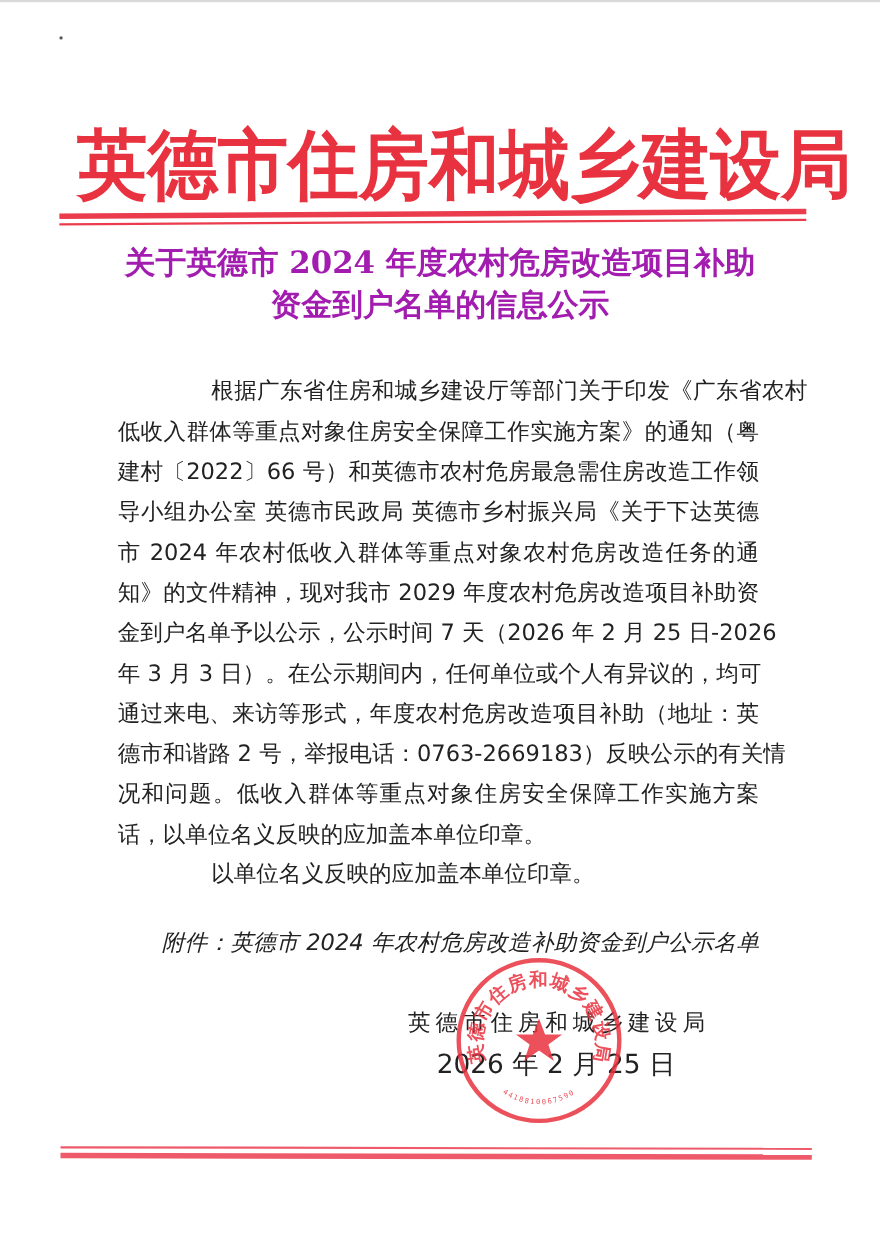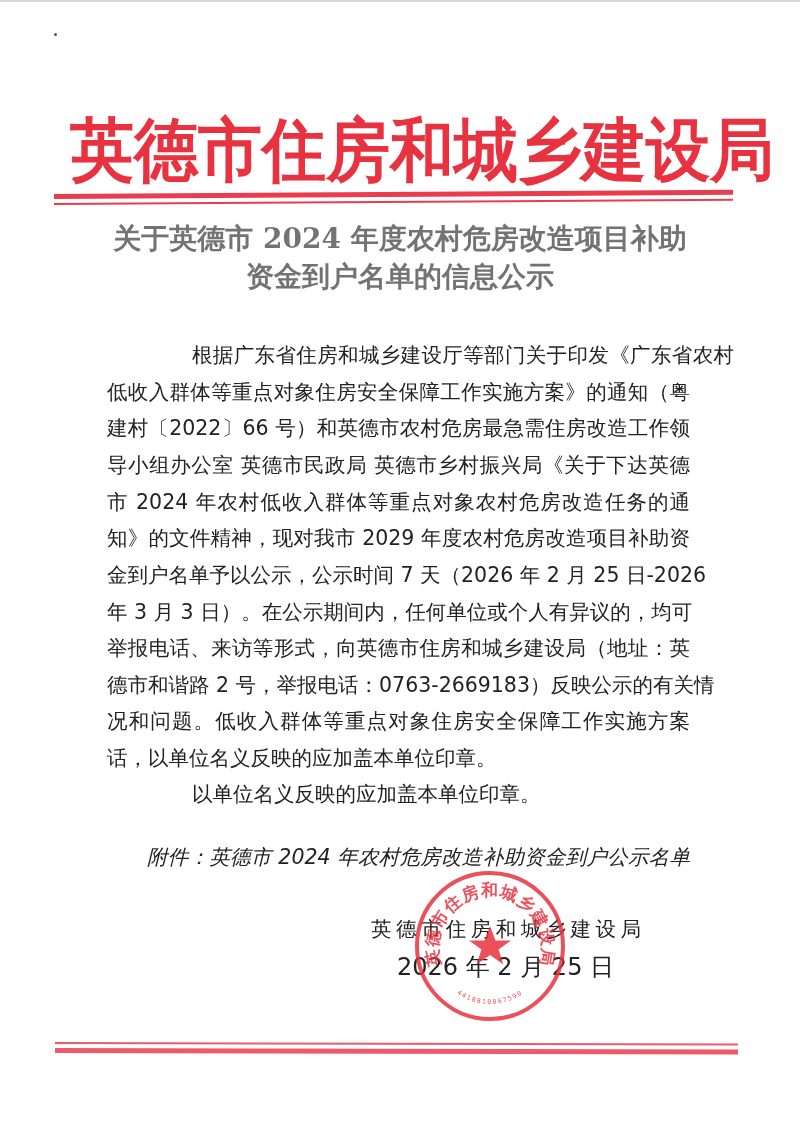--- a/index.html
+++ b/index.html
@@ -27,21 +27,21 @@
     position: absolute; left: 54px; top: 194px; width: 679px; height: 5px;
     background: #ea3c4c; transform: rotate(-0.35deg); transform-origin: left center;
   }
   .rule-top-thin {
     position: absolute; left: 54px; top: 203px; width: 679px; height: 2px;
     background: #ea3c4c; transform: rotate(-0.35deg); transform-origin: left center;
   }
   .title {
     position: absolute; left: 60px; width: 680px; text-align: center;
     font-family: "DejaVu Serif", "Liberation Serif", serif;
-    font-weight: bold; font-size: 28px; color: #737373;
+    font-weight: bold; font-size: 28px; color: #a21caf;
   }
   .title.l1 { top: 220px; }
   .title.l2 { top: 258px; }
   .line {
     position: absolute; left: 107px; width: 583px; height: 30px;
     font-size: 20.5px; line-height: 30px; white-space: nowrap;
     font-family: "DejaVu Sans", "Liberation Sans", sans-serif;
     color: #222; text-align: justify; text-align-last: justify;
   }
   .line.indent { left: 148px; width: 542px; margin-left: 44px; }
@@ -105,21 +105,21 @@
 
 <div>
   <div class="line indent" style="top:340px">根据广东省住房和城乡建设厅等部门关于印发《广东省农村</div>
   <div class="line" style="top:377px">低收入群体等重点对象住房安全保障工作实施方案》的通知（粤</div>
   <div class="line" style="top:413px">建村〔2022〕66 号）和英德市农村危房最急需住房改造工作领</div>
   <div class="line" style="top:450px">导小组办公室 英德市民政局 英德市乡村振兴局《关于下达英德</div>
   <div class="line" style="top:487px">市 2024 年农村低收入群体等重点对象农村危房改造任务的通</div>
   <div class="line" style="top:523px">知》的文件精神，现对我市 2029 年度农村危房改造项目补助资</div>
   <div class="line" style="top:560px">金到户名单予以公示，公示时间 7 天（2026 年 2 月 25 日-2026</div>
   <div class="line" style="top:597px">年 3 月 3 日）。在公示期间内，任何单位或个人有异议的，均可</div>
-  <div class="line" style="top:633px">举报电话、来访等形式，向英德市住房和城乡建设局（地址：英</div>
+  <div class="line" style="top:633px">通过来电、来访等形式，年度农村危房改造项目补助（地址：英</div>
   <div class="line" style="top:670px">德市和谐路 2 号，举报电话：0763-2669183）反映公示的有关情</div>
   <div class="line" style="top:706px">况和问题。低收入群体等重点对象住房安全保障工作实施方案</div>
   <div class="line short" style="top:743px; width:360px">话，以单位名义反映的应加盖本单位印章。</div>
   <div class="line indent short" style="top:779px; width:330px">以单位名义反映的应加盖本单位印章。</div>
 </div>
 
 <div class="attach">附件：英德市 2024 年农村危房改造补助资金到户公示名单</div>
 
 <div class="signer">英德市住房和城乡建设局</div>
 <div class="sign-date">2026 年 2 月 25 日</div>

